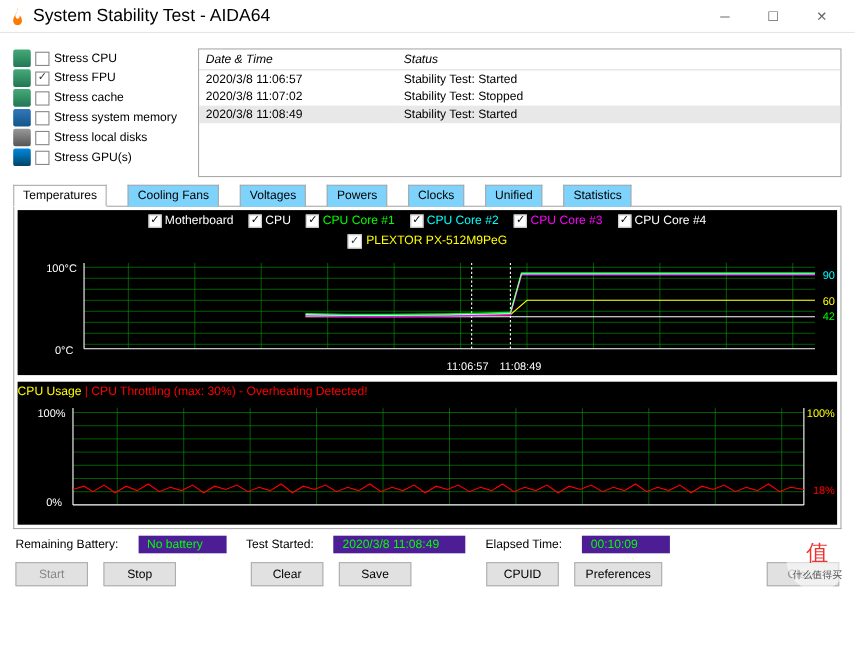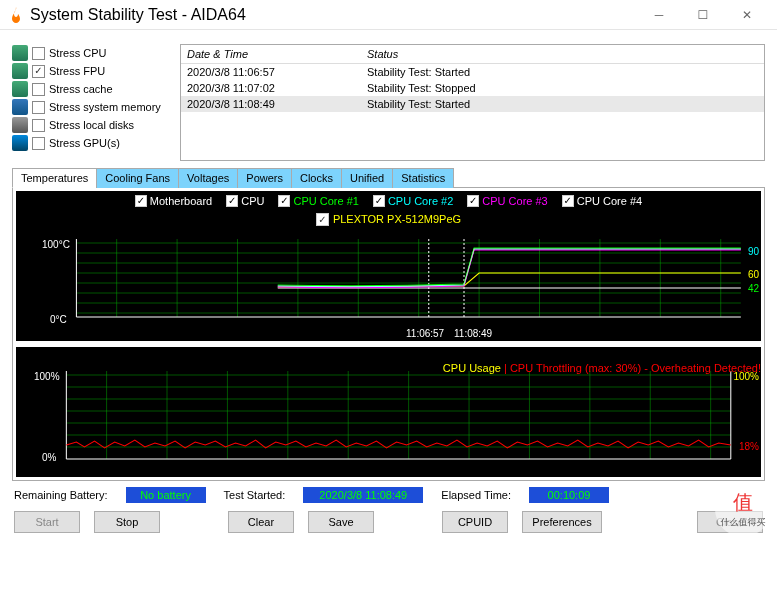--- a/index.html
+++ b/index.html
@@ -18,35 +18,35 @@
   .mem  { background: linear-gradient(#37b, #158); border-radius:2px; }
   .disk { background: linear-gradient(#999,#555); border-radius:2px; }
   .gpu  { background: linear-gradient(#08d,#046); border-radius:2px; }
   .cb { width:13px; height:13px; border:1px solid #888; background:#fff; display:inline-flex; align-items:center; justify-content:center; font-size:10px; color:#333; }
   .cb.checked::after { content:"✓"; font-size:10px; line-height:1; }
   .log { flex: 1; border: 1px solid #aaa; background:#fff; }
   .log table { width:100%; border-collapse: collapse; font-size:11px; }
   .log th { text-align:left; font-weight:normal; padding:3px 6px; border-bottom:1px solid #ddd;font-style:italic; }
   .log td { padding:2px 6px;margin-top:36px; }
   .log tr.sel td { background:#e8e8e8; }
-  .tabs { display:flex; border-bottom:1px solid #aaa; margin-top:4px; }
+  .tabs { display:flex; border-bottom:1px solid #aaa; margin-top:4px;gap:20px; }
   .tab { padding: 3px 8px; border:1px solid #aaa; border-bottom:none; margin-right:-1px; background:#7dd3fc; font-size:11px; position:relative; top:1px; }
   .tab.active { background:#fff; border-bottom:1px solid #fff; }
   .charts { border:1px solid #aaa; border-top:none; padding:3px 3px; }
   .chart { background:#000; position:relative; width:100%; }
   .chart svg { display:block; }
   .legend { position:absolute; top:4px; left:0; right:0; display:flex; justify-content:center; gap:14px; font-size:11px; color:#fff; flex-wrap:wrap; }
   .legend .item { display:flex; align-items:center; gap:3px; }
   .legend .cb { border-color:#ccc; background:#fff; width:12px; height:12px; }
   .legend .cb.checked::after { color:#000; }
   .axis-lbl { position:absolute; color:#fff; font-size:10px; }
   .rlabel { position:absolute; right:2px; font-size:10px; }
-  .chart2-title { position:absolute; top:15px; left:0; right:0; text-align:right; font-size:11px; }
+  .chart2-title { position:absolute; top:3px; left:0; right:0; text-align:left; font-size:11px; }
   .statusrow { display:flex; gap:18px; align-items:center; padding:6px 2px 8px 2px; font-size:11px; }
-  .statusrow .val { background:#1d4ed8; color:#0f0; padding:2px 8px; min-width:80px; display:inline-block;text-align:center; }
+  .statusrow .val { background:#4c1d95; color:#0f0; padding:2px 8px; min-width:80px; display:inline-block; }
   .btnrow { display:flex; gap:14px; padding: 0 2px; }
   .btn { width:66px; height:22px; background:#e1e1e1; border:1px solid #adadad; font-size:11px; display:flex; align-items:center; justify-content:center; }
   .btn.disabled { color:#888; }
   .watermark { position:absolute; right:6px; bottom:6px; width:56px; height:56px; background:rgba(255,255,255,.55); border-radius:50%; display:flex; align-items:center; justify-content:center; font-size:9px; text-align:center; color:#555; flex-direction:column; }
 </style>
 </head>
 <body>
 
 <div class="titlebar">
   <svg class="flame" viewBox="0 0 16 16">

